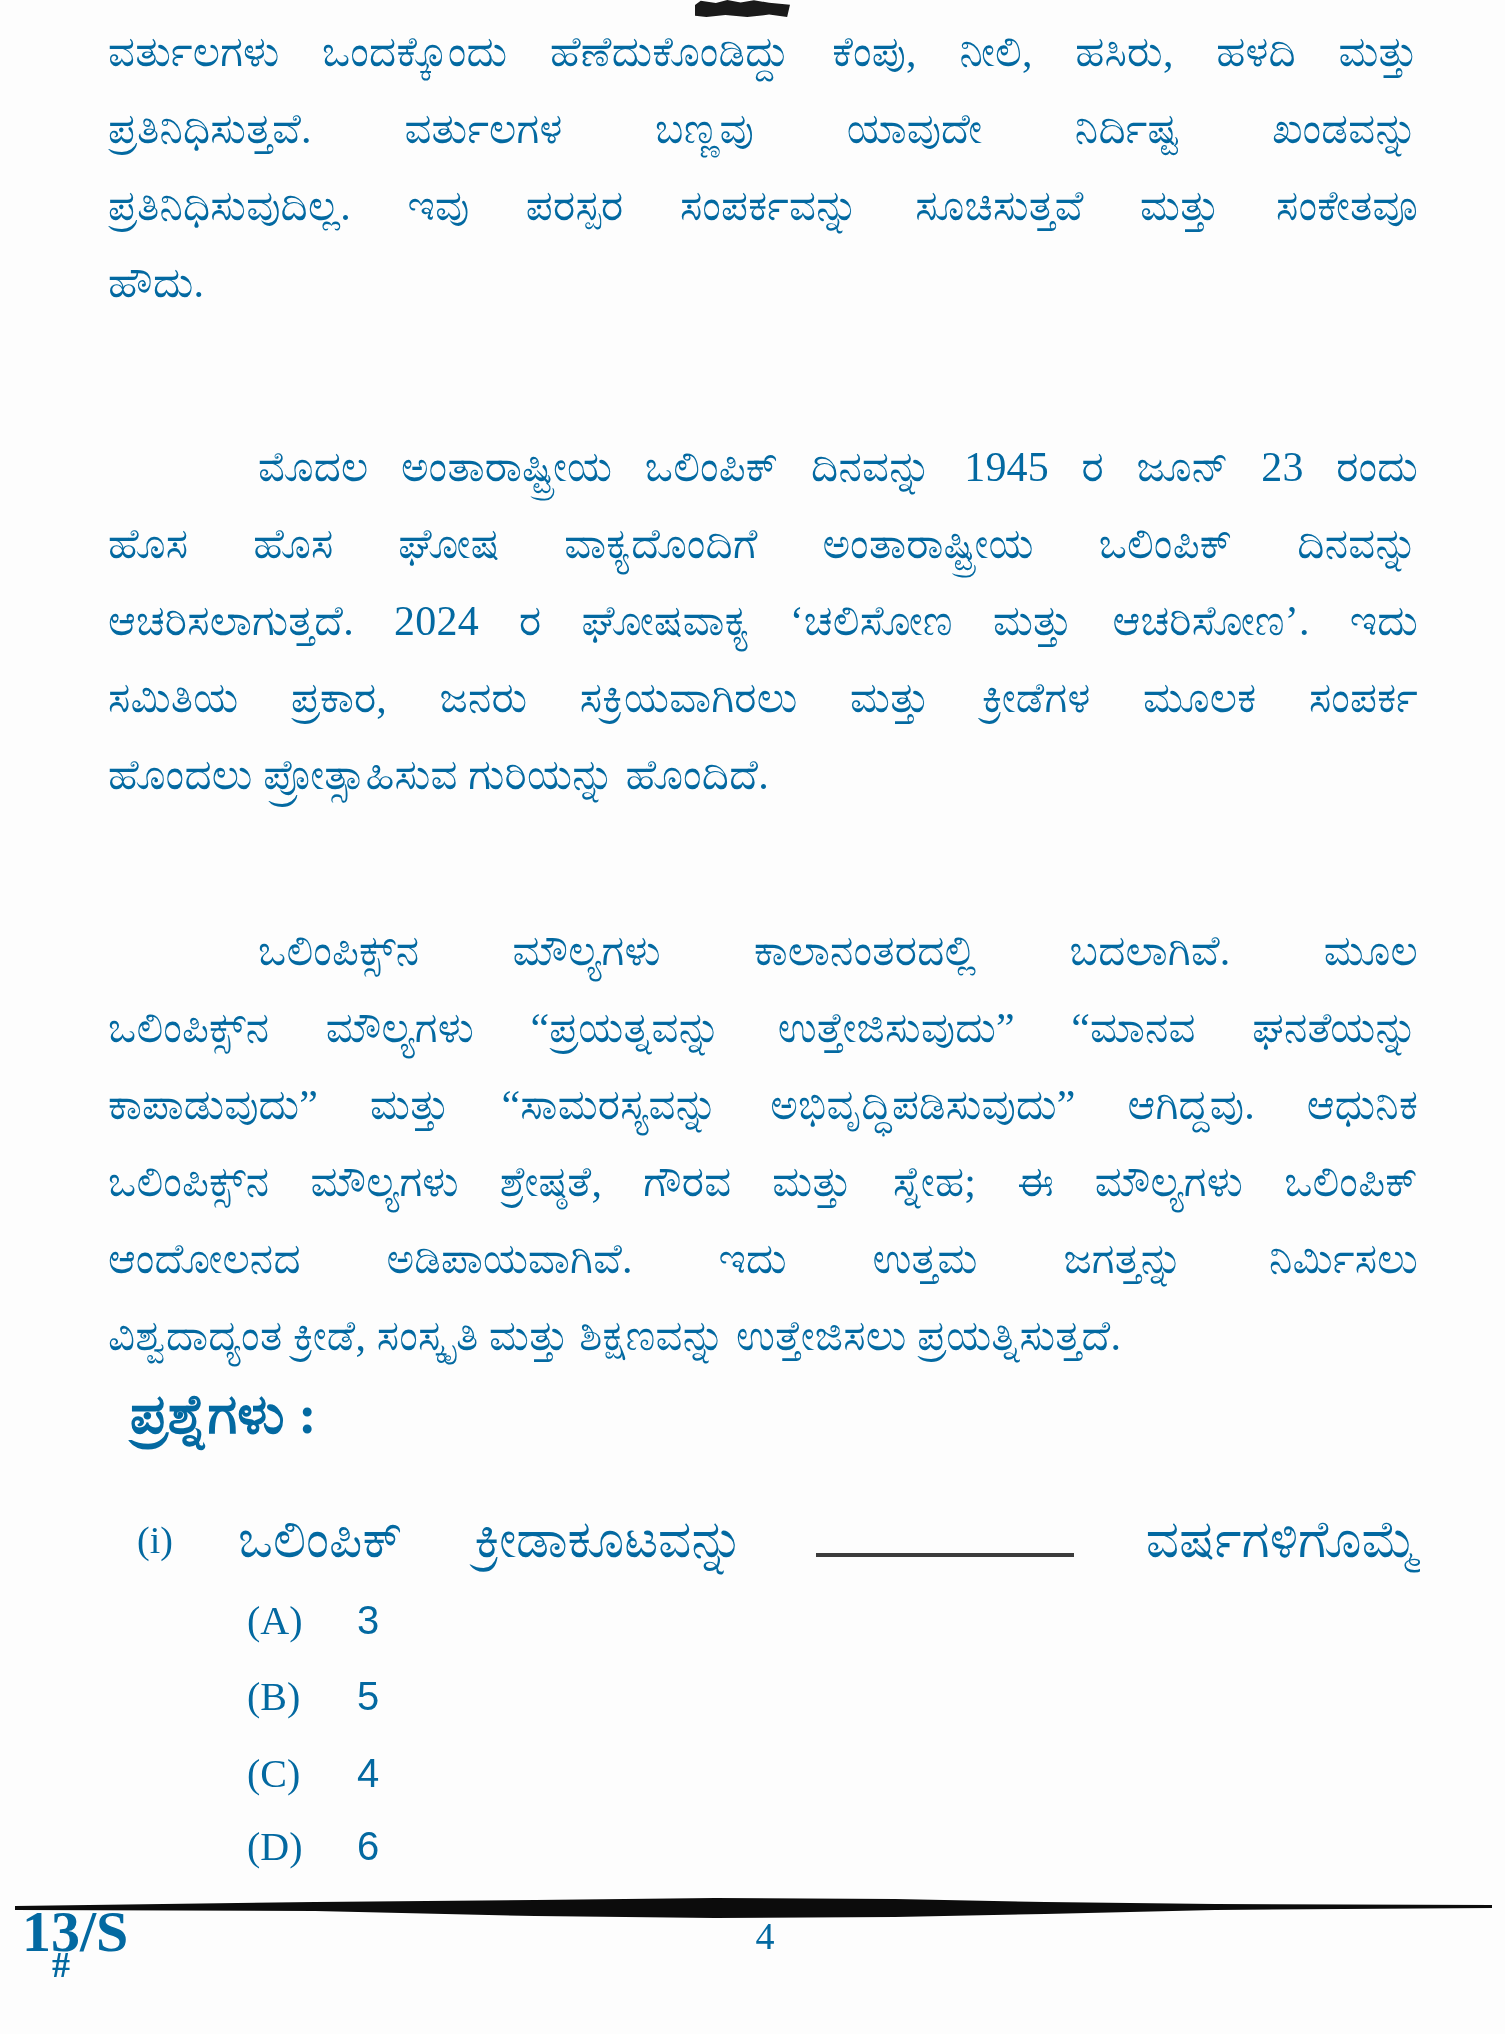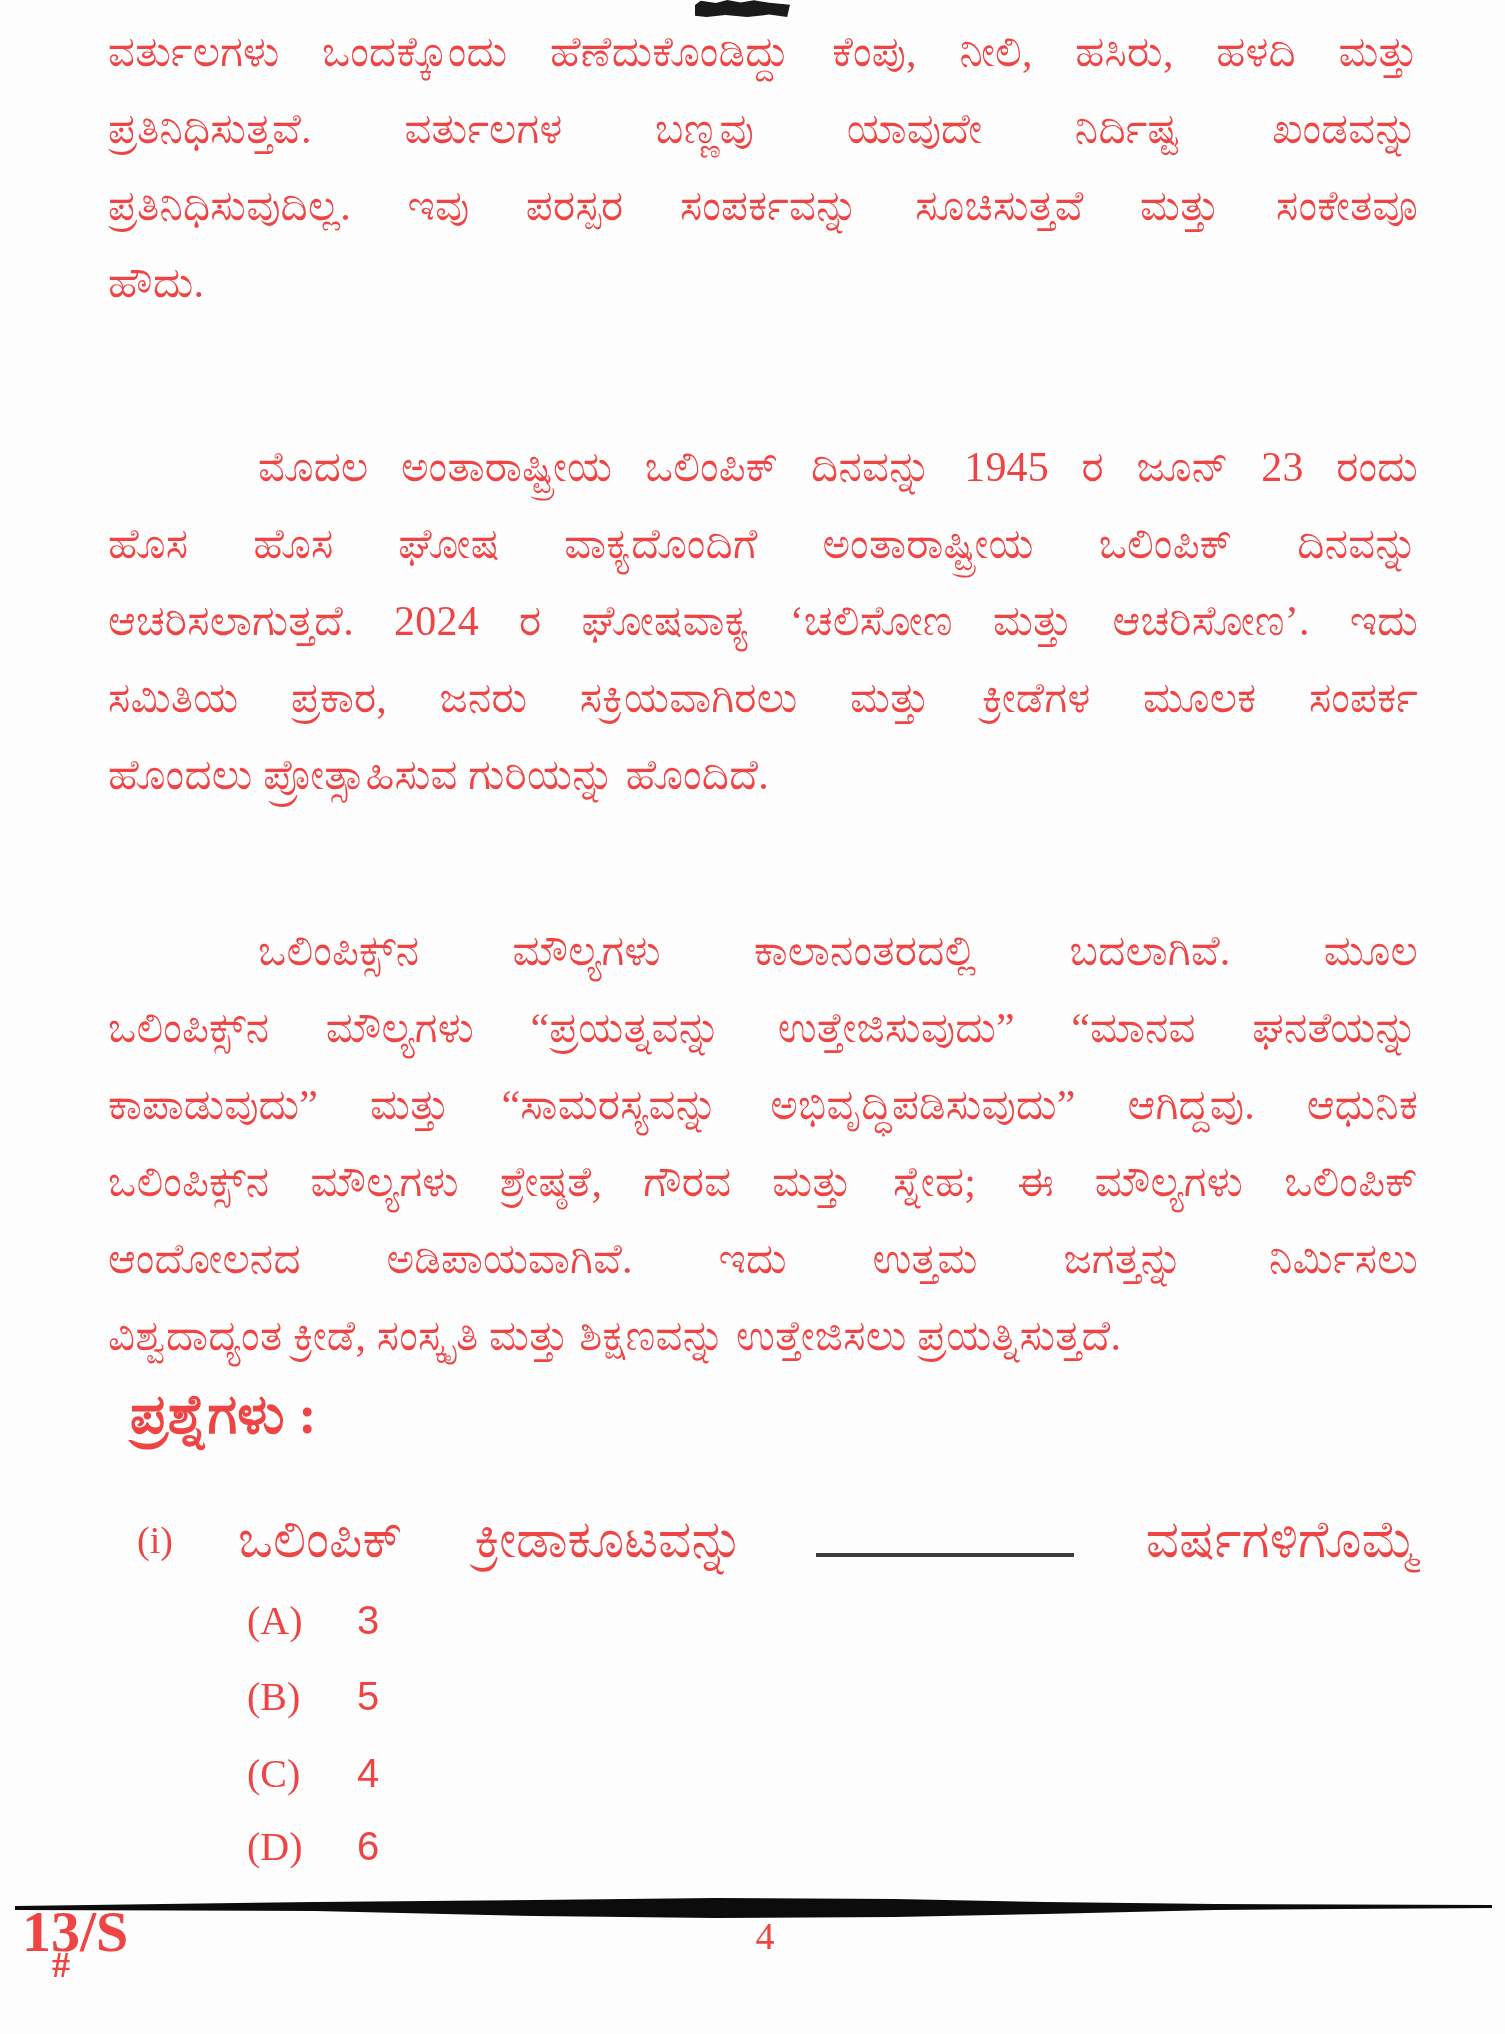--- a/index.html
+++ b/index.html
@@ -1,21 +1,21 @@
 <!DOCTYPE html>
 <html lang="kn"><head>
 <meta charset="utf-8">
 <style>
   html,body{margin:0;padding:0;background:#e8e8e8;}
   .page{
     position:relative;
     width:1505px;height:2034px;
     background:#fdfdfd;
     overflow:hidden;
-    color:#ef4444;
+    color:#0369a1;
     font-family:"Liberation Serif","DejaVu Serif",serif;
   }
   
   .smudge{
     position:absolute;left:695px;top:0;width:95px;height:17px;
     background:#1a1a1a;
     clip-path:polygon(0% 30%,6% 5%,22% 18%,34% 0%,48% 14%,62% 2%,78% 16%,100% 28%,97% 100%,78% 86%,55% 100%,32% 88%,12% 100%,0% 92%);
   }
   .textblock{position:absolute;left:108px;width:1310px;}
   .para{position:absolute;left:0;width:100%;}

